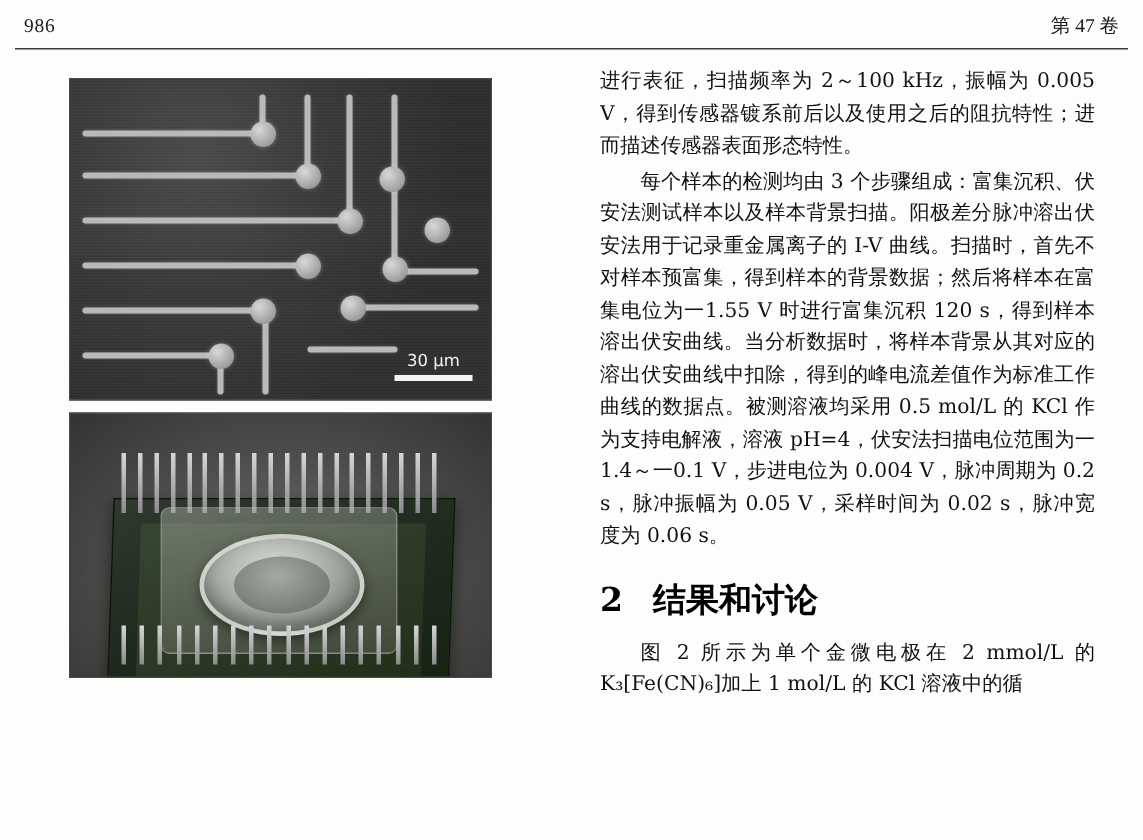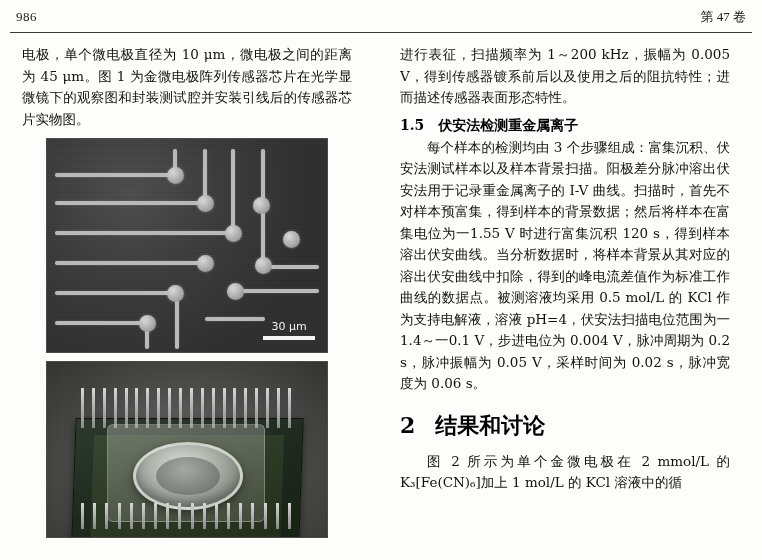--- a/index.html
+++ b/index.html
@@ -266,21 +266,20 @@
   <div class="header">
     <div class="page-no">986</div>
     <div class="volume">第 47 卷</div>
   </div>
   <div class="rule"></div>
 
   <div class="columns">
 
     <div class="col col-left">
 
-      <p class="body">电极，单个微电极直径为 10 μm，微电极之间的距离为 45 μm。图 1 为金微电极阵列传感器芯片在光学显微镜下的观察图和封装测试腔并安装引线后的传感器芯片实物图。</p>
 
       <div class="figure">
         <div class="fig-img">
           <div class="micro-bg"></div>
           <div class="micro-noise"></div>
 
           <div class="trace" style="left:8px;  top:34px;  width:120px; height:4px;"></div>
           <div class="trace" style="left:8px;  top:62px;  width:150px; height:4px;"></div>
           <div class="trace" style="left:8px;  top:92px;  width:178px; height:4px;"></div>
           <div class="trace" style="left:8px;  top:122px; width:150px; height:4px;"></div>
@@ -368,25 +367,22 @@
               <span></span>
           </div>
         </div>
         <div class="fig-caption"></div>
       </div>
 
     </div>
 
     <div class="col col-right">
 
-      <p class="body">进行表征，扫描频率为 1～200 kHz，振幅为 0.005 V，得到传感器镀系前后以及使用之后的阻抗特性；进而描述传感器表面形态特性。</p>
-
-      <h3 class="sec">
-        <span class="num">1.5</span><span>伏安法检测重金属离子</span>
-      </h3>
+      <p class="body">进行表征，扫描频率为 2～100 kHz，振幅为 0.005 V，得到传感器镀系前后以及使用之后的阻抗特性；进而描述传感器表面形态特性。</p>
+
 
       <p class="body indent">每个样本的检测均由 3 个步骤组成：富集沉积、伏安法测试样本以及样本背景扫描。阳极差分脉冲溶出伏安法用于记录重金属离子的 I-V 曲线。扫描时，首先不对样本预富集，得到样本的背景数据；然后将样本在富集电位为一1.55 V 时进行富集沉积 120 s，得到样本溶出伏安曲线。当分析数据时，将样本背景从其对应的溶出伏安曲线中扣除，得到的峰电流差值作为标准工作曲线的数据点。被测溶液均采用 0.5 mol/L 的 KCl 作为支持电解液，溶液 pH=4，伏安法扫描电位范围为一1.4～一0.1 V，步进电位为 0.004 V，脉冲周期为 0.2 s，脉冲振幅为 0.05 V，采样时间为 0.02 s，脉冲宽度为 0.06 s。</p>
 
       <h2 class="sec-big">
         <span class="num">2</span><span>结果和讨论</span>
       </h2>
 
 
       <p class="body indent">图 2 所示为单个金微电极在 2 mmol/L 的 K₃[Fe(CN)₆]加上 1 mol/L 的 KCl 溶液中的循</p>
 

